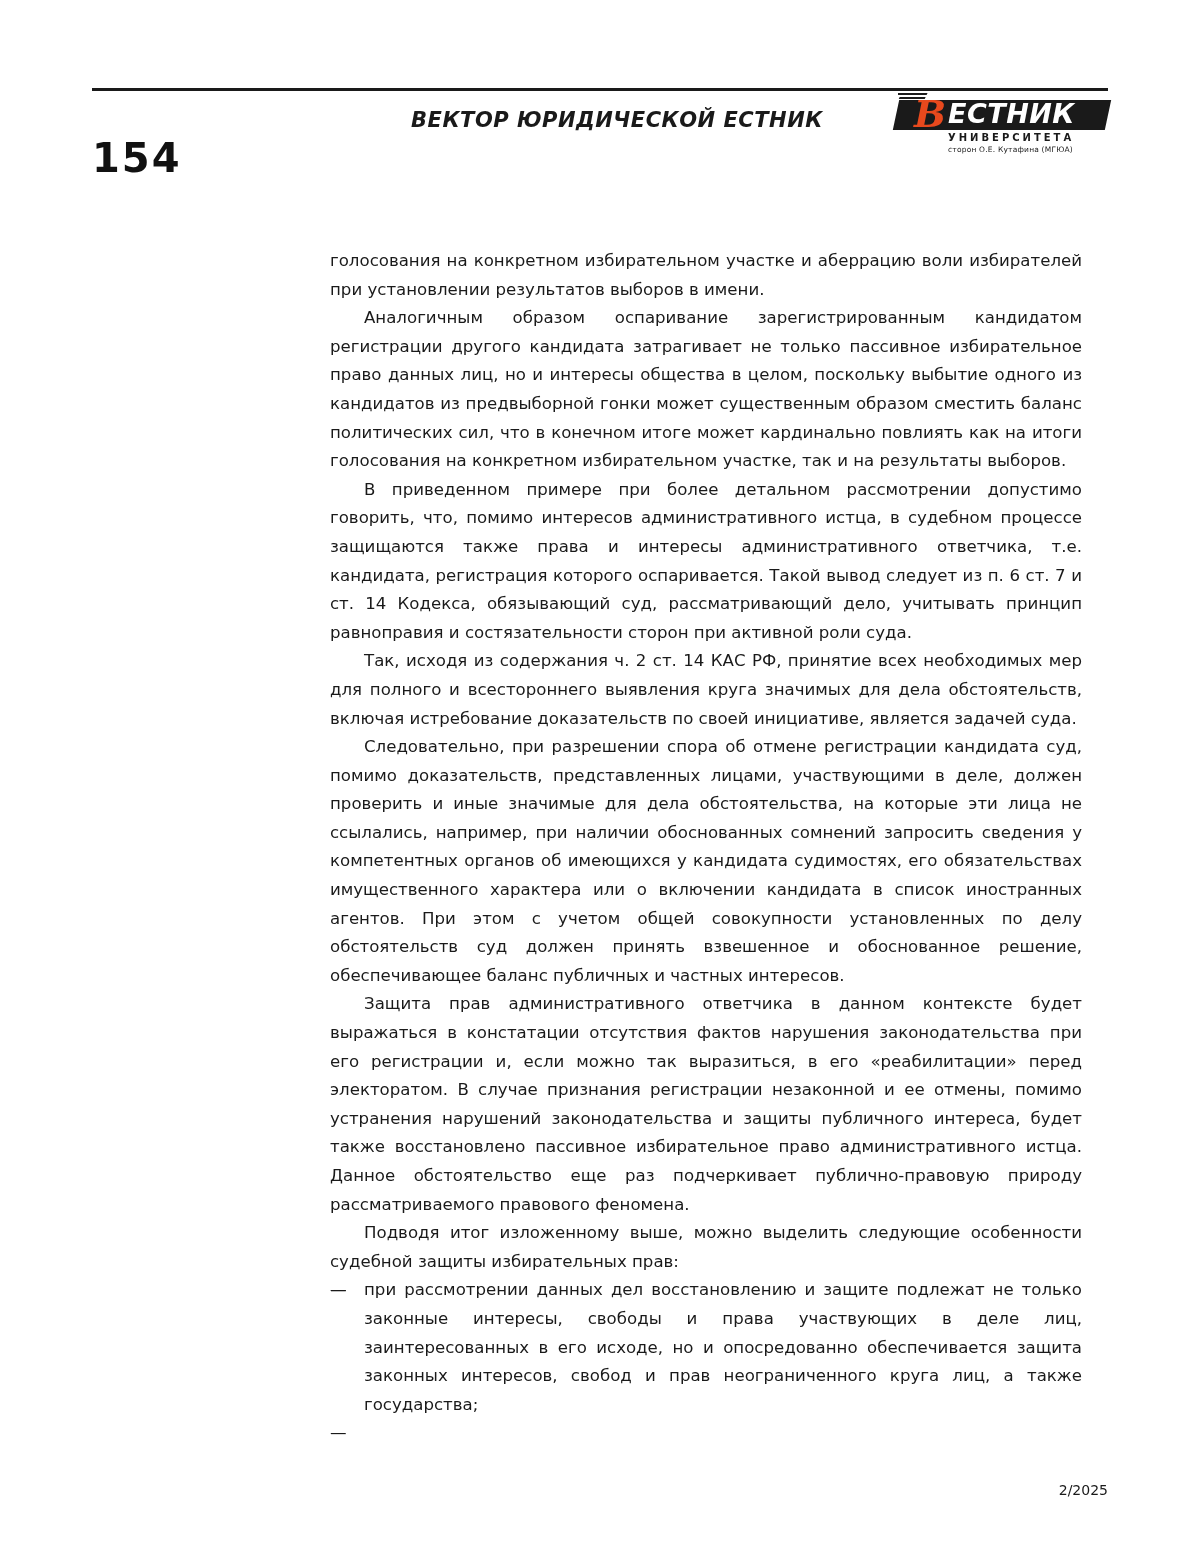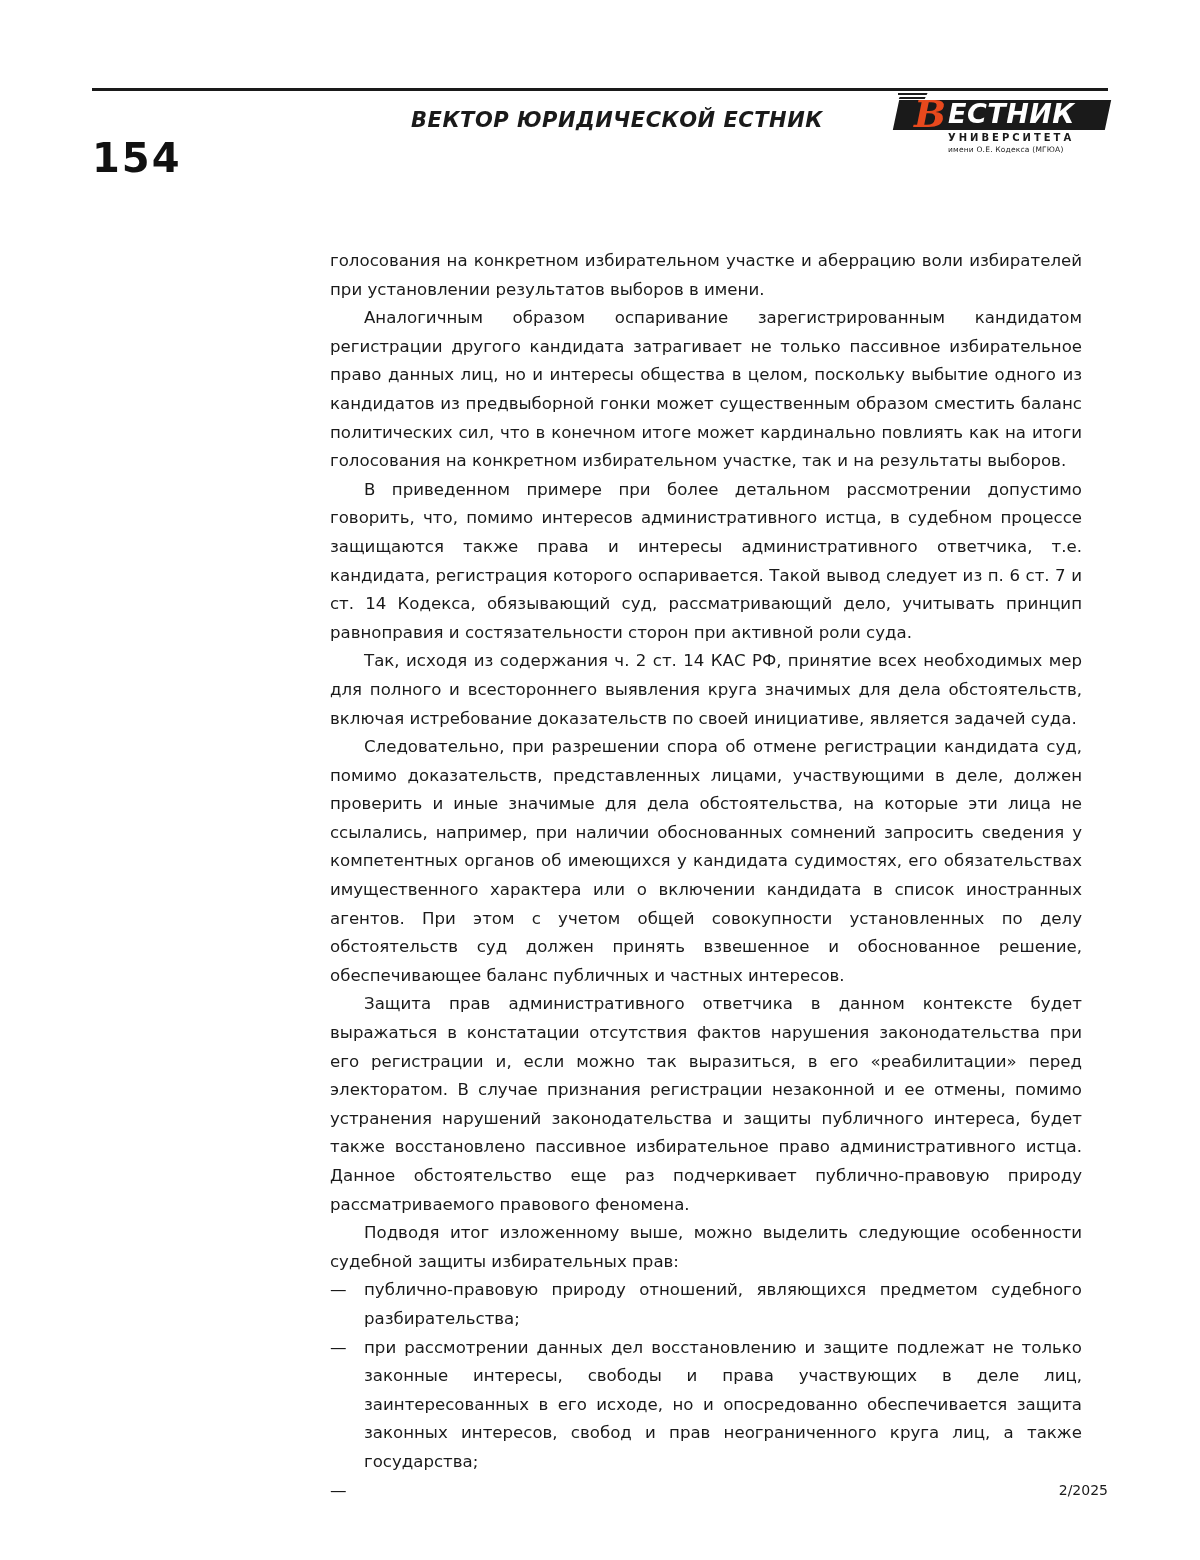--- a/index.html
+++ b/index.html
@@ -201,37 +201,36 @@
     <div class="logo">
       <svg class="logo-streaks" viewBox="0 0 40 12">
         <rect x="0" y="1" width="30" height="2" fill="#1a1a1a" transform="skewX(-25)"></rect>
         <rect x="4" y="5" width="26" height="2" fill="#1a1a1a" transform="skewX(-25)"></rect>
         <rect x="8" y="9" width="22" height="2" fill="#1a1a1a" transform="skewX(-25)"></rect>
       </svg>
       <div class="logo-band"></div>
       <div class="logo-v">В</div>
       <div class="logo-main">ЕСТНИК</div>
       <div class="logo-sub">УНИВЕРСИТЕТА</div>
-      <div class="logo-sub2">имени О.Е. Кодекса (МГЮА)</div>
+      <div class="logo-sub2">сторон О.Е. Кутафина (МГЮА)</div>
     </div>
   </div>
 
   <div class="content">
     <p class="para noindent">голосования на конкретном избирательном участке и аберрацию воли избирателей при установлении результатов выборов в имени.</p>
     <p class="para">Аналогичным образом оспаривание зарегистрированным кандидатом регистрации другого кандидата затрагивает не только пассивное избирательное право данных лиц, но и интересы общества в целом, поскольку выбытие одного из кандидатов из предвыборной гонки может существенным образом сместить баланс политических сил, что в конечном итоге может кардинально повлиять как на итоги голосования на конкретном избирательном участке, так и на результаты выборов.</p>
     <p class="para">В приведенном примере при более детальном рассмотрении допустимо говорить, что, помимо интересов административного истца, в судебном процессе защищаются также права и интересы административного ответчика, т.е. кандидата, регистрация которого оспаривается. Такой вывод следует из п. 6 ст. 7 и ст. 14 Кодекса, обязывающий суд, рассматривающий дело, учитывать принцип равноправия и состязательности сторон при активной роли суда.</p>
     <p class="para">Так, исходя из содержания ч. 2 ст. 14 КАС РФ, принятие всех необходимых мер для полного и всестороннего выявления круга значимых для дела обстоятельств, включая истребование доказательств по своей инициативе, является задачей суда.</p>
     <p class="para">Следовательно, при разрешении спора об отмене регистрации кандидата суд, помимо доказательств, представленных лицами, участвующими в деле, должен проверить и иные значимые для дела обстоятельства, на которые эти лица не ссылались, например, при наличии обоснованных сомнений запросить сведения у компетентных органов об имеющихся у кандидата судимостях, его обязательствах имущественного характера или о включении кандидата в список иностранных агентов. При этом с учетом общей совокупности установленных по делу обстоятельств суд должен принять взвешенное и обоснованное решение, обеспечивающее баланс публичных и частных интересов.</p>
     <p class="para">Защита прав административного ответчика в данном контексте будет выражаться в констатации отсутствия фактов нарушения законодательства при его регистрации и, если можно так выразиться, в его «реабилитации» перед электоратом. В случае признания регистрации незаконной и ее отмены, помимо устранения нарушений законодательства и защиты публичного интереса, будет также восстановлено пассивное избирательное право административного истца. Данное обстоятельство еще раз подчеркивает публично-правовую природу рассматриваемого правового феномена.</p>
     <p class="para">Подводя итог изложенному выше, можно выделить следующие особенности судебной защиты избирательных прав:</p>
 
     <ul class="bullets">
       <li>
         <span class="dash">—</span>
-        <span>публично-правовую природу отношений, являющихся предметом судебного разбирательства;</span>
       </li>
       <li>
         <span class="dash">—</span>
         <span>при рассмотрении данных дел восстановлению и защите подлежат не только законные интересы, свободы и права участвующих в деле лиц, заинтересованных в его исходе, но и опосредованно обеспечивается защита законных интересов, свобод и прав неограниченного круга лиц, а также государства;</span>
       </li>
       <li>
         <span class="dash">—</span>
       </li>
     </ul>
   </div>

